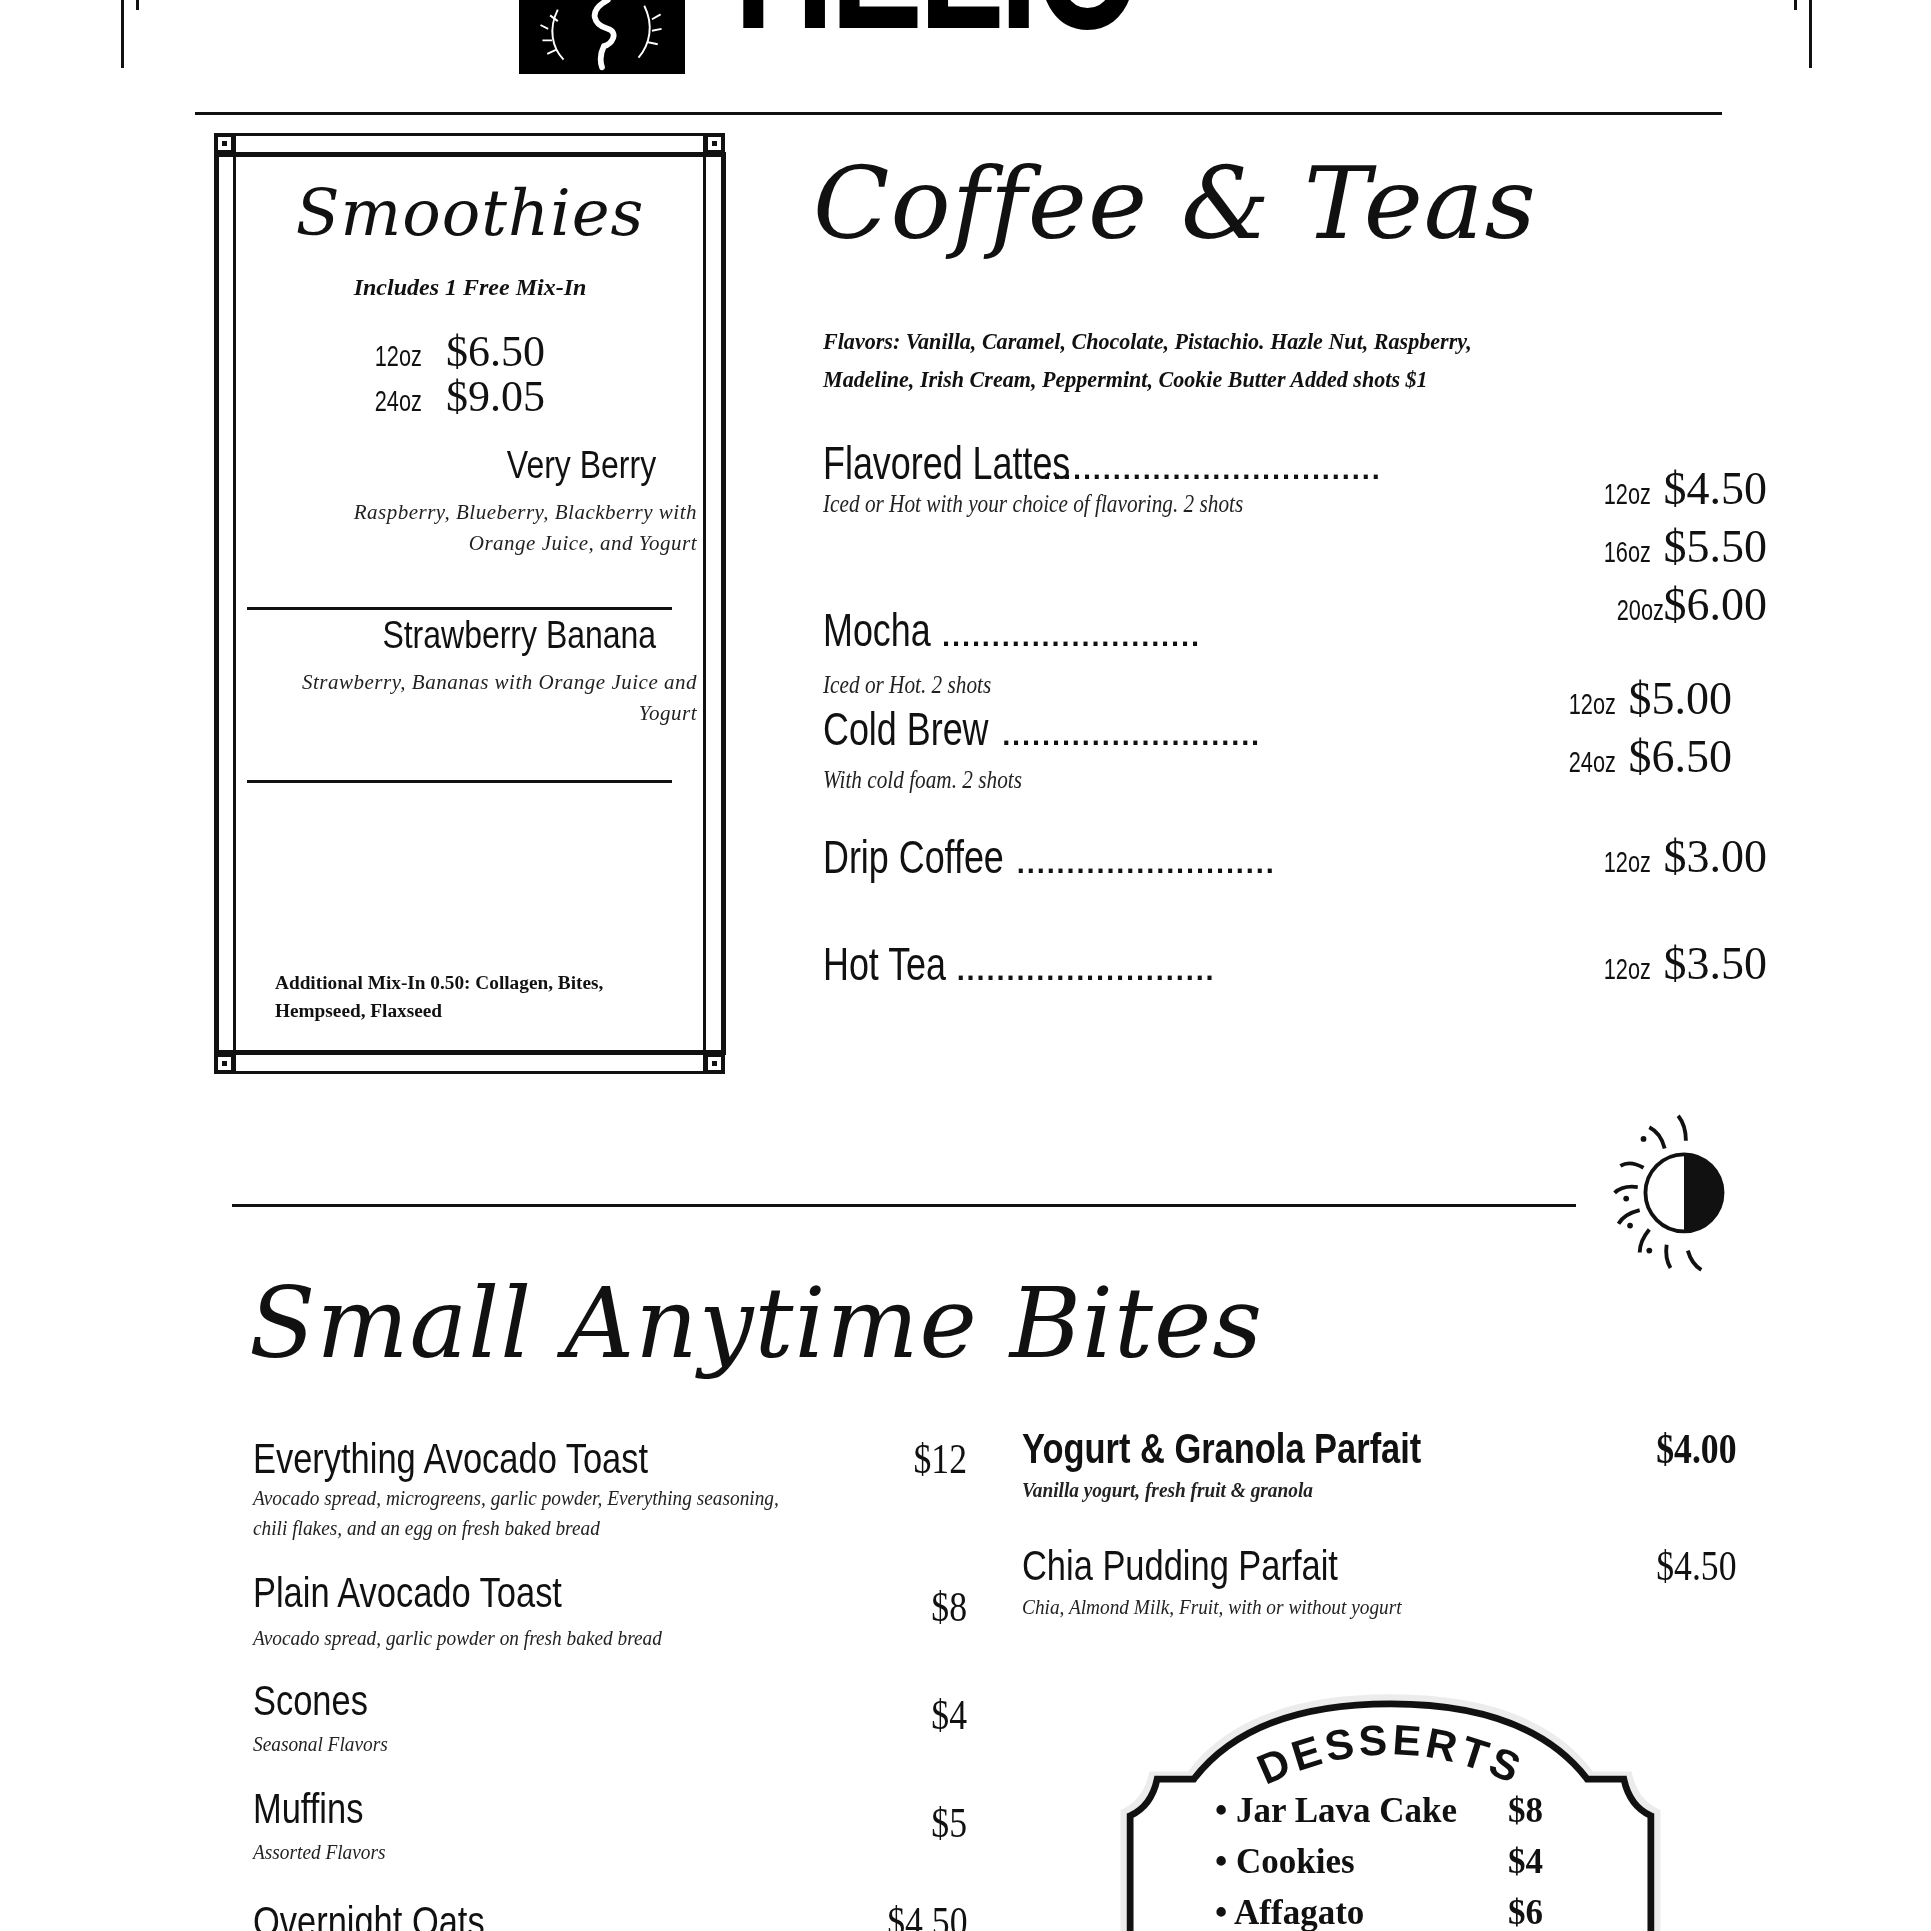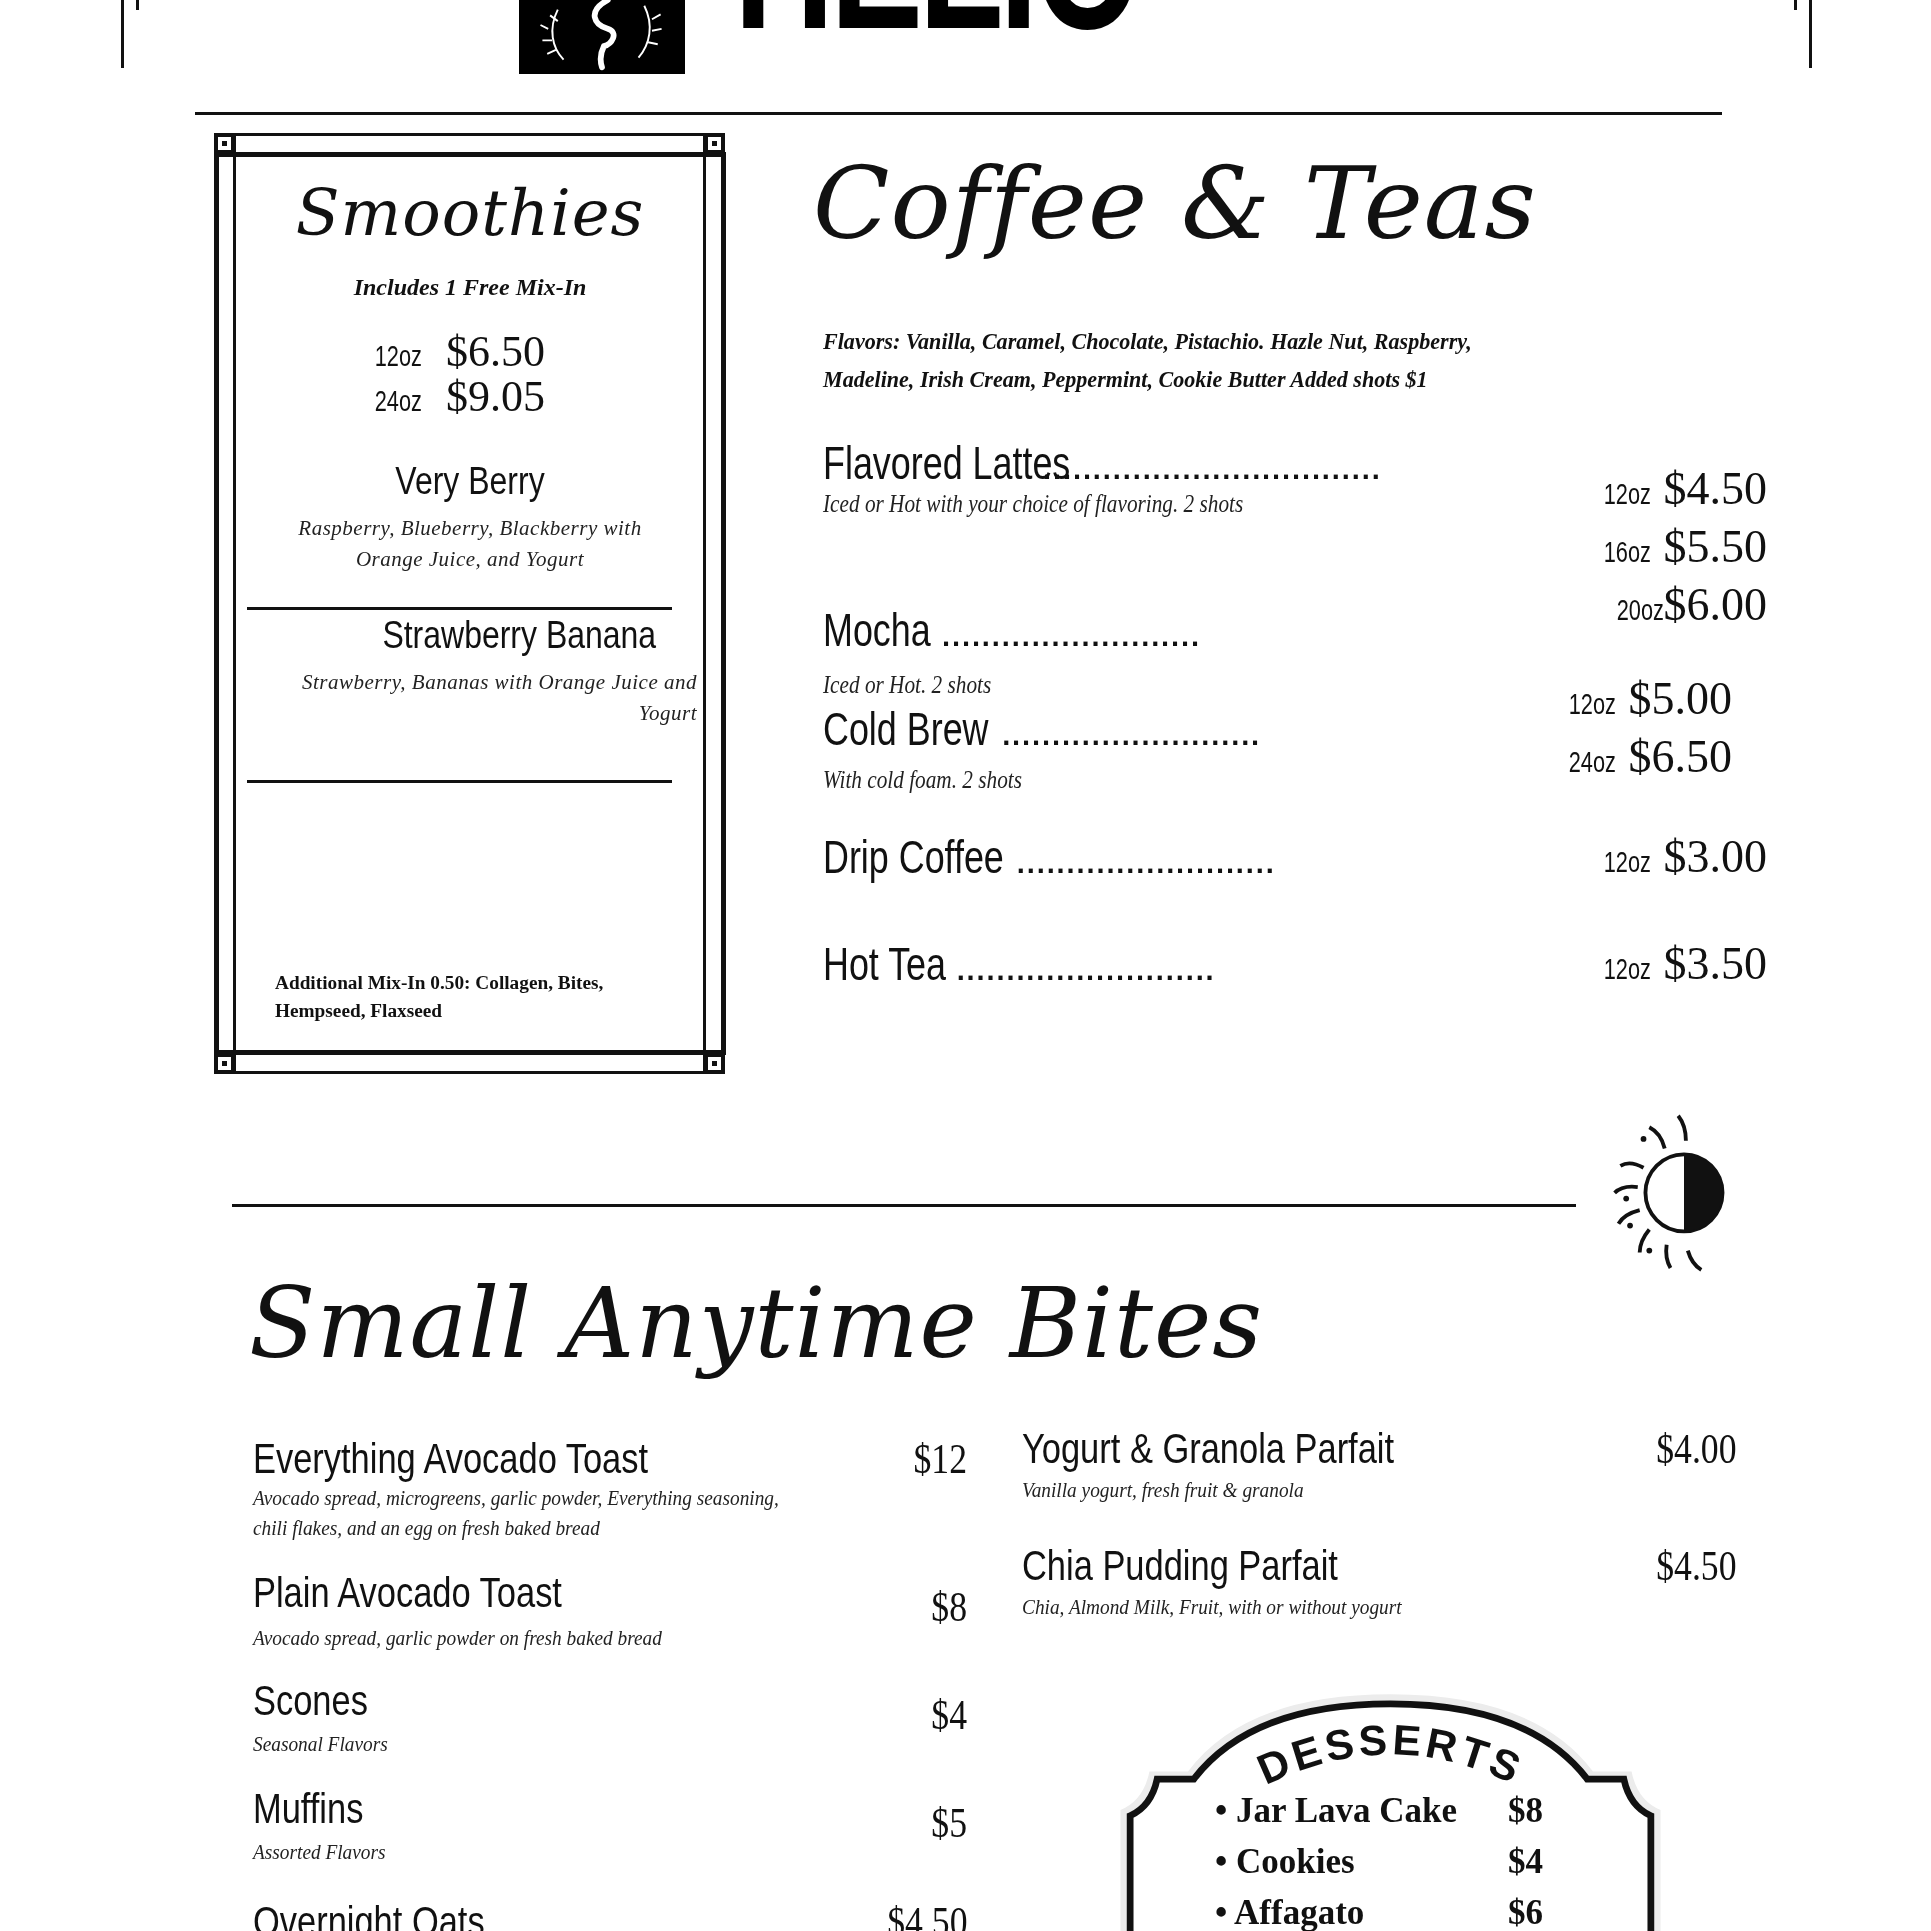--- a/index.html
+++ b/index.html
@@ -70,21 +70,21 @@
 
   <div class="abs" style="left:126px;top:193px;width:251px;">
     <span class="abs oz" style="right:169px;top:13.5px;">12oz</span>
     <span class="abs price" style="left:106px;top:0;font-size:44px;">$6.50</span>
   </div>
   <div class="abs" style="left:126px;top:238px;width:251px;">
     <span class="abs oz" style="right:169px;top:13.5px;">24oz</span>
     <span class="abs price" style="left:106px;top:0;font-size:44px;">$9.05</span>
   </div>
 
-  <div class="abs center" style="left:29px;top:326px;width:454px;">
+  <div class="abs center" style="left:29px;top:310px;width:454px;text-align:right;">
     <div class="item-title">Very Berry</div>
     <div class="serif-it item-desc" style="margin-top:9.7px;">Raspberry, Blueberry, Blackberry with</div>
     <div class="serif-it item-desc">Orange Juice, and Yogurt</div>
   </div>
   <div class="abs hr" style="left:33px;top:474px;width:425px;height:2.9px;"></div>
 
   <div class="abs center" style="left:29px;top:480px;width:454px;text-align:right;">
     <div class="item-title">Strawberry Banana</div>
     <div class="serif-it item-desc" style="margin-top:9.7px;">Strawberry, Bananas with Orange Juice and</div>
     <div class="serif-it item-desc">Yogurt</div>
@@ -192,21 +192,21 @@
 <div class="abs" style="left:253px;top:1785px;width:714px;height:87px;">
   <div class="bite-name">Muffins</div>
   <div class="abs price bite-price" style="right:0;top:13.5px;">$5</div>
   <div class="serif-it bite-desc" style="margin-top:3.9px;">Assorted Flavors</div>
 </div>
 <div class="abs" style="left:253px;top:1898px;width:714px;height:58px;">
   <div class="bite-name">Overnight Oats</div>
   <div class="abs price bite-price" style="right:0;top:0;">$4.50</div>
 </div>
 
-<div class="abs" style="left:1022px;top:1425px;width:714px;height:97px;">
+<div class="abs" style="left:1022px;top:1425px;width:714px;height:97px;font-weight:bold;">
   <div class="bite-name">Yogurt &amp; Granola Parfait</div>
   <div class="abs price bite-price" style="right:0;top:0;">$4.00</div>
   <div class="serif-it bite-desc" style="margin-top:1.9px;">Vanilla yogurt, fresh fruit &amp; granola</div>
 </div>
 <div class="abs" style="left:1022px;top:1542px;width:714px;height:97px;">
   <div class="bite-name">Chia Pudding Parfait</div>
   <div class="abs price bite-price" style="right:0;top:0;">$4.50</div>
   <div class="serif-it bite-desc" style="margin-top:1.9px;">Chia, Almond Milk, Fruit, with or without yogurt</div>
 </div>
 

